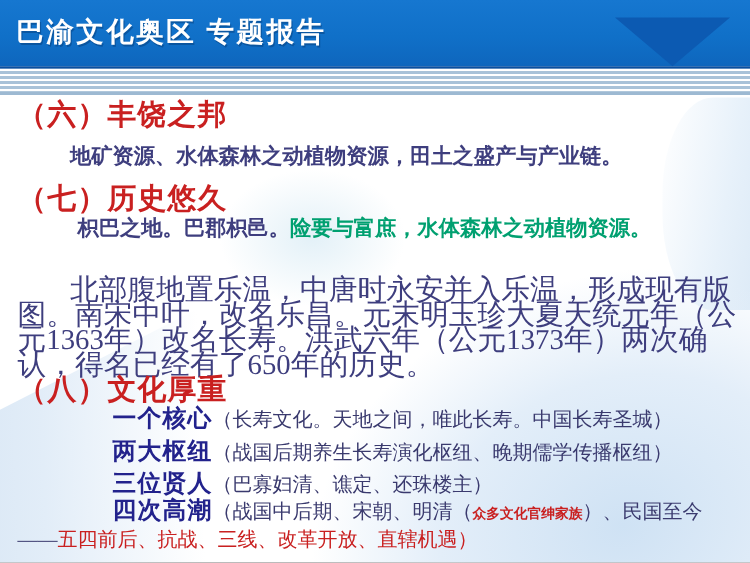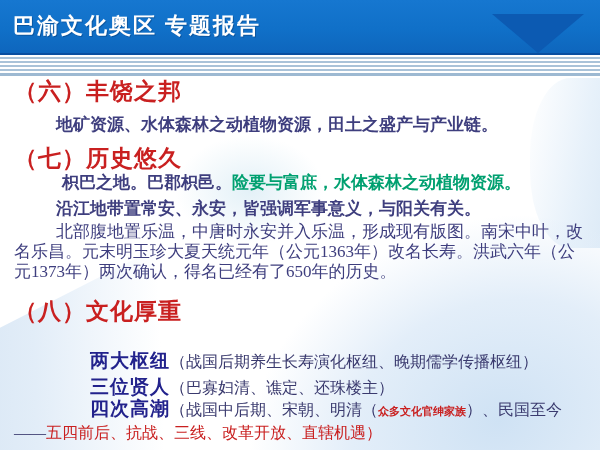--- a/index.html
+++ b/index.html
@@ -60,21 +60,21 @@
   }
   .line{position:absolute;white-space:nowrap;text-align:center;}
   .sec-heading{
     font-family:"Liberation Sans","DejaVu Sans",sans-serif;
     font-size:23px;font-weight:bold;color:#c92020;letter-spacing:1px;
   }
   .body-text{font-size:17px;color:#3e3e7e;font-weight:bold;}
   .green-text{font-size:17px;font-weight:bold;color:#00a070;}
   .para{
     position:absolute;left:14px;width:576px;
-    font-size:17px;line-height:20px;color:#3e3e7e;
+    font-size:23px;line-height:20px;color:#3e3e7e;
     text-indent:42px;white-space:normal;
   }
   .item{position:absolute;white-space:nowrap;}
   .item-title{
     font-family:"Liberation Sans","DejaVu Sans",sans-serif;
     font-size:19px;font-weight:bold;color:#22228c;letter-spacing:1px;
   }
   .item-desc{font-size:16px;color:#3a3a6e;}
   .item4{
     position:absolute;left:14px;width:578px;
@@ -105,26 +105,28 @@
     <div class="line sec-heading" style="left:14px;top:76px;">（六）丰饶之邦</div>
 
     <div class="line body-text" style="left:56px;top:113px;">地矿资源、水体森林之动植物资源，田土之盛产与产业链。</div>
 
     <div class="line sec-heading" style="left:14px;top:143px;">（七）历史悠久</div>
 
     <div class="line" style="left:62px;top:171px;">
       <span class="body-text">枳巴之地。巴郡枳邑。</span><span class="green-text">险要与富庶，水体森林之动植物资源。</span>
     </div>
 
-    <div class="line body-text" style="left:56px;top:197px;">沿江地带置常安、永安，皆强调军事意义，与阳关有关。</div>
 
     <div class="para" style="top:222px;">北部腹地置乐温，中唐时永安并入乐温，形成现有版图。南宋中叶，改名乐昌。元末明玉珍大夏天统元年（公元1363年）改名长寿。洪武六年（公元1373年）两次确认，得名已经有了650年的历史。</div>
 
     <div class="line sec-heading" style="left:14px;top:296px;">（八）文化厚重</div>
 
+    <div class="item" style="left:90px;top:322px;">
+      <span class="item-title">一个核心</span><span class="item-desc">（长寿文化。天地之间，唯此长寿。中国长寿圣城）</span>
+    </div>
 
     <div class="item" style="left:90px;top:374px;">
       <span class="item-title">三位贤人</span><span class="item-desc">（巴寡妇清、谯定、还珠楼主）</span>
     </div>
 
     <div class="item" style="left:90px;top:348px;">
       <span class="item-title">两大枢纽</span><span class="item-desc">（战国后期养生长寿演化枢纽、晚期儒学传播枢纽）</span>
     </div>
 
     <div class="item4" style="top:398px;">

